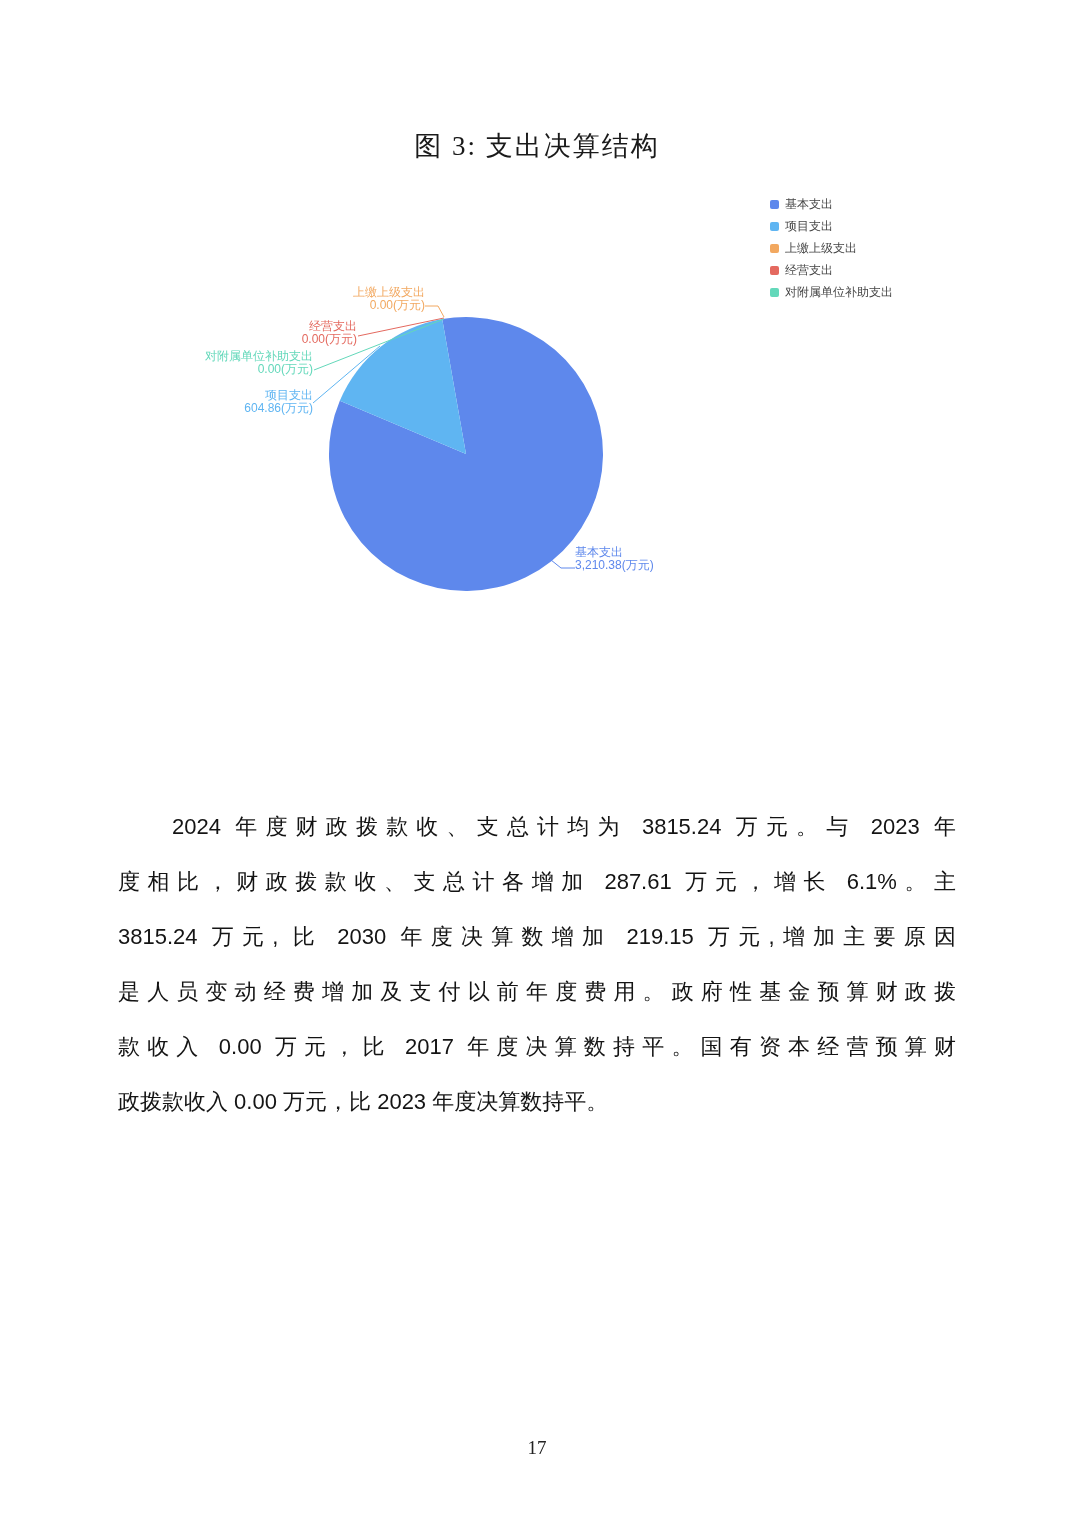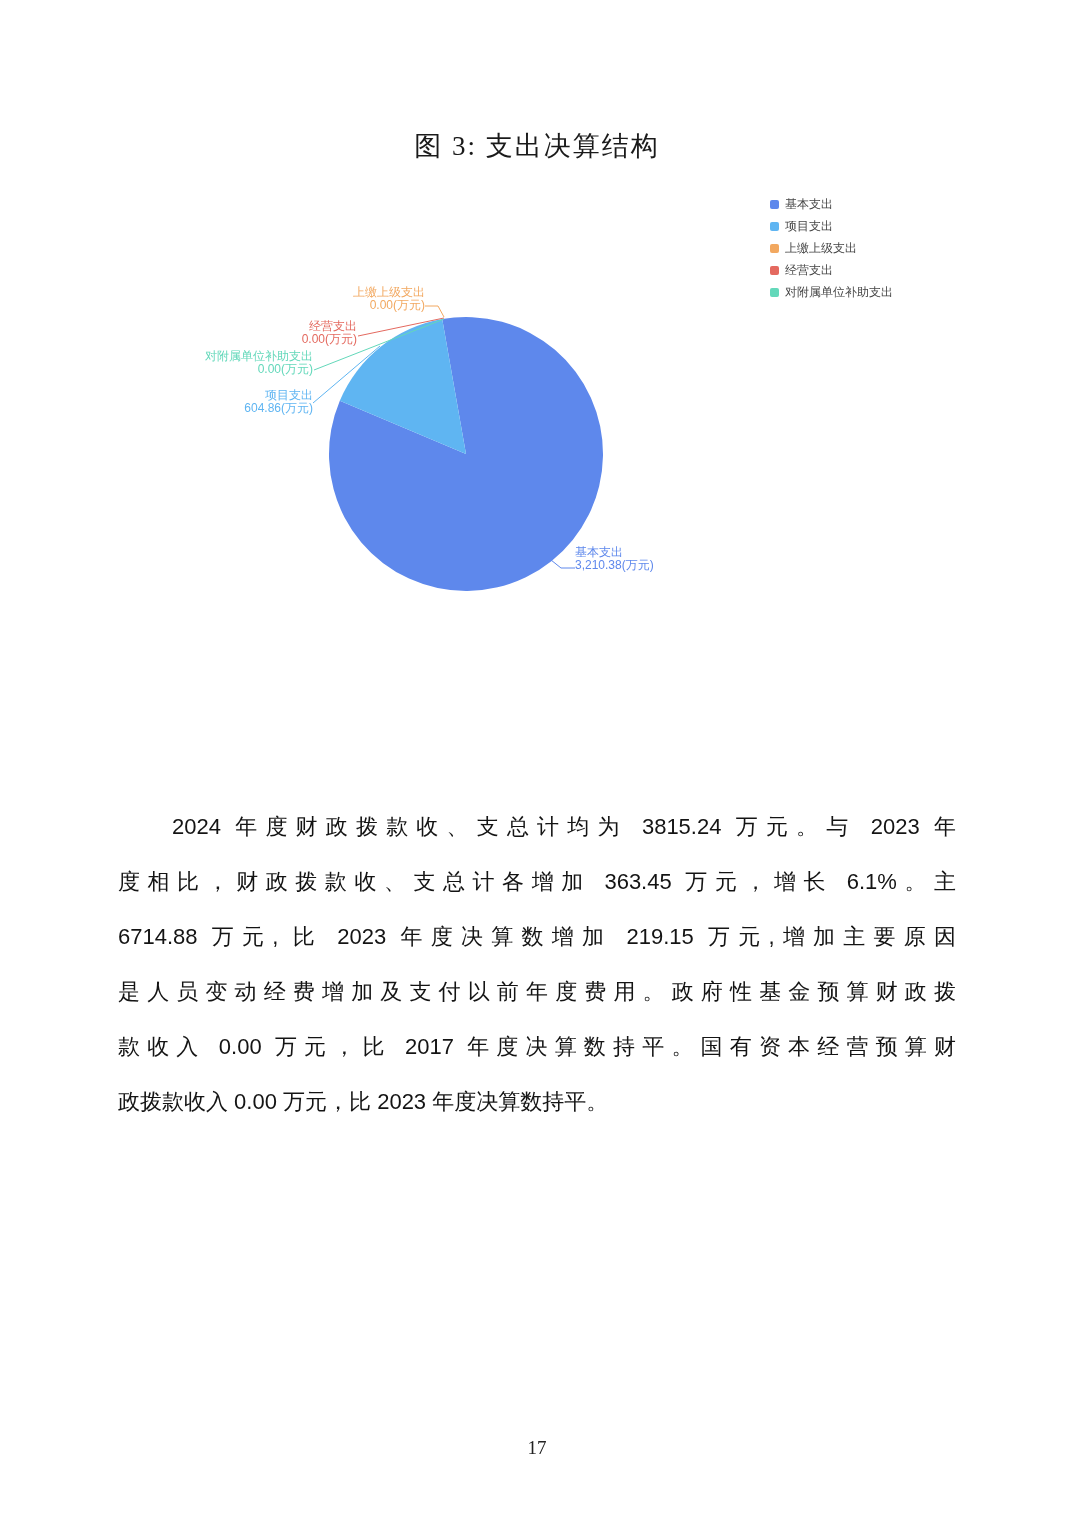--- a/index.html
+++ b/index.html
@@ -109,22 +109,22 @@
     <div>604.86(万元)</div>
   </div>
   <div class="pie-label align-l" style="left: 575px; top: 546px; color: rgb(94, 136, 236);">
     <div>基本支出</div>
     <div>3,210.38(万元)</div>
   </div>
 
 
   <div class="body-text">
     <div class="line indent">2024 年度财政拨款收、支总计均为 3815.24 万元。与 2023 年</div>
-    <div class="line">度相比，财政拨款收、支总计各增加 363.45 万元，增长 6.1%。主</div>
-    <div class="line">6714.88 万元, 比 2023 年度决算数增加 219.15 万元,增加主要原因</div>
+    <div class="line">度相比，财政拨款收、支总计各增加 287.61 万元，增长 6.1%。主</div>
+    <div class="line">3815.24 万元, 比 2030 年度决算数增加 219.15 万元,增加主要原因</div>
     <div class="line">是人员变动经费增加及支付以前年度费用。政府性基金预算财政拨</div>
     <div class="line">款收入 0.00 万元，比 2017 年度决算数持平。国有资本经营预算财</div>
     <div class="line last">政拨款收入 0.00 万元，比 2023 年度决算数持平。</div>
   </div>
 
   <div class="page-number">17</div>
 
 </div>
 
 </body></html>

